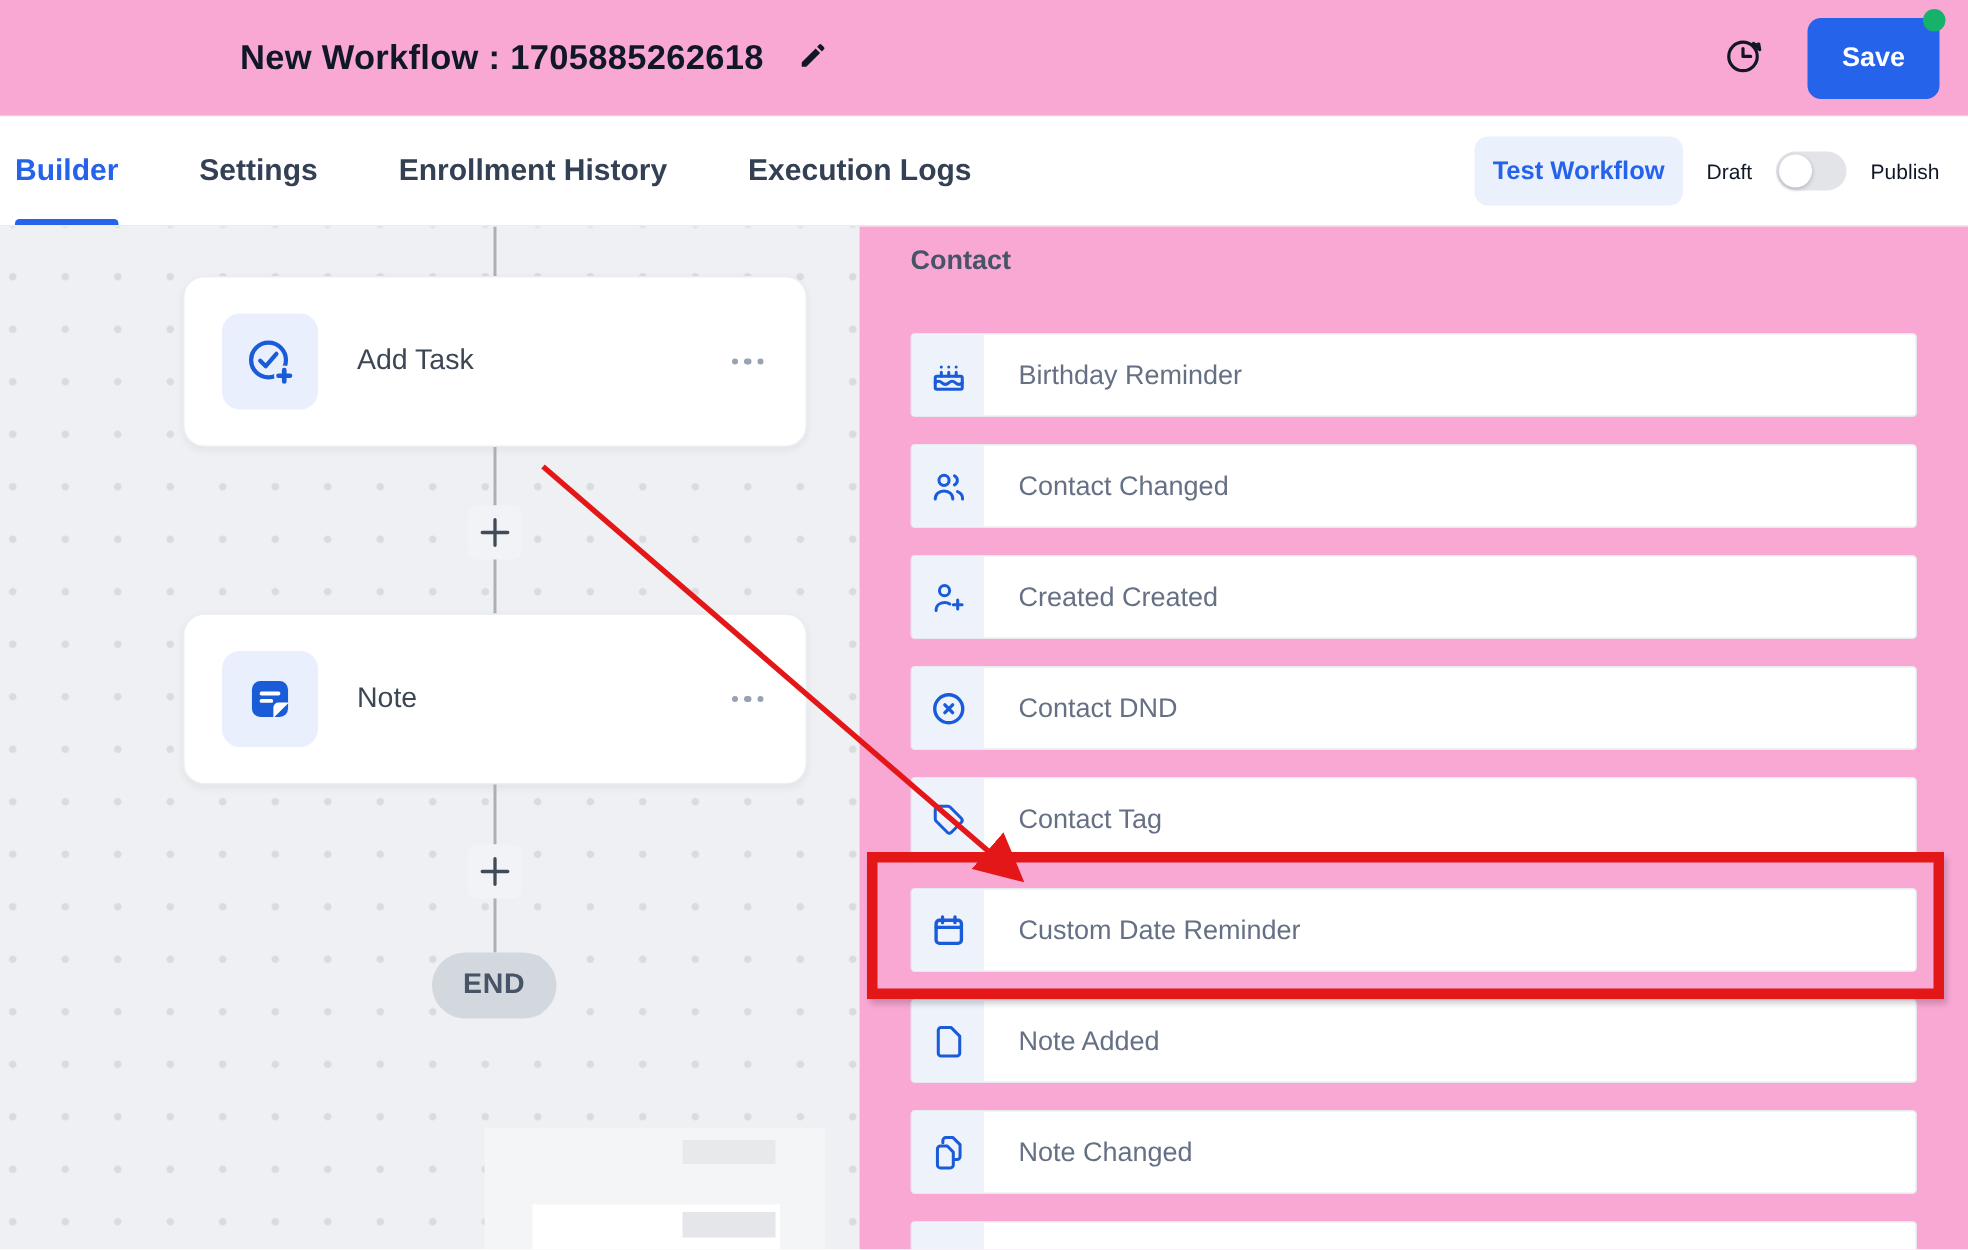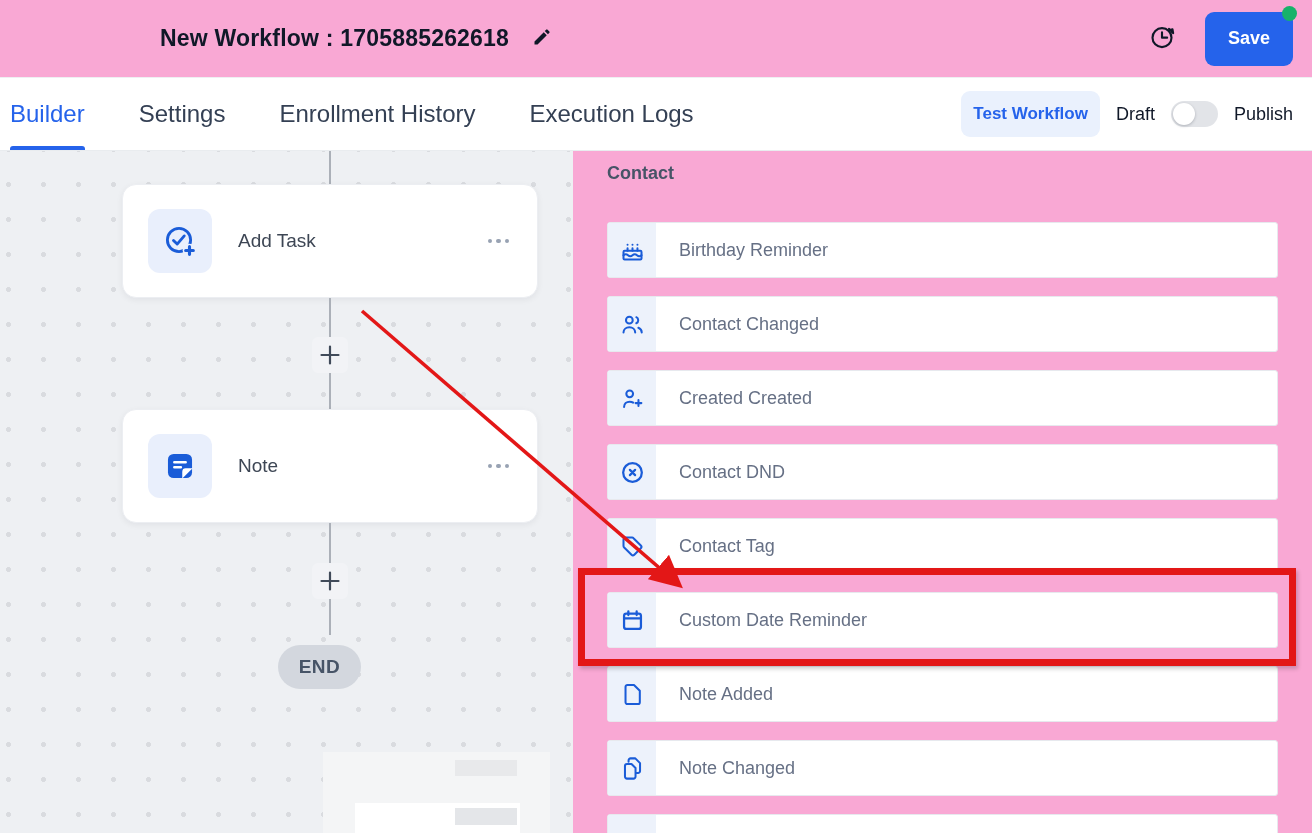--- a/index.html
+++ b/index.html
@@ -19,30 +19,30 @@
   .save-btn { width:88px; height:54px; background:#2563eb; color:#fff; border:none;
               border-radius:9px; font-size:18px; font-weight:600; cursor:pointer;
               font-family:"Liberation Sans", sans-serif; }
   .green-dot { position:absolute; top:-6px; right:-4px; width:15px; height:15px;
                border-radius:50%; background:#17b26a; }
 
   
   .tab-bar { height:73px; display:flex; align-items:stretch; padding:0 19px 0 10px;
              background:#fff; border-bottom:1px solid #e9ecef; }
   .tabs { display:flex; gap:54px; }
-  .tab { position:relative; display:flex; align-items:center; font-size:24px; color:#344054;
-         cursor:pointer; white-space:nowrap; }
+  .tab { position:relative; display:flex; align-items:center; font-size:20px; color:#344054;
+         cursor:pointer; white-space:nowrap;font-weight:bold; }
   .tab.active { color:#2563eb; }
   .tab.active::after { content:""; position:absolute; left:0; right:0; bottom:0; height:4px;
                        background:#2563eb; border-radius:3px 3px 0 0; }
   .tabbar-right { margin-left:auto; display:flex; align-items:center; gap:16px; }
   .test-btn { background:#eaf1fd; color:#2563eb; border:none; border-radius:9px;
               padding:13px 12px; font-size:17px; font-weight:600; cursor:pointer;
               font-family:"Liberation Sans", sans-serif; }
-  .pub-label { font-size:18px; color:#101828; }
+  .pub-label { font-size:14px; color:#101828; }
   .toggle { width:47px; height:26px; border-radius:13px; background:#e2e4e8; position:relative;
             cursor:pointer; flex:0 0 auto; }
   .toggle-knob { position:absolute; top:2px; left:2px; width:22px; height:22px; border-radius:50%;
                  background:#fff; box-shadow:0 1px 3px rgba(16,24,40,.25); }
 
   
   .content { position:relative; height:682px; display:flex; }
 
   .canvas { width:573px; height:100%; position:relative; overflow:hidden; background:#eef0f3;
             background-image:radial-gradient(circle, #d9dbdf 2.2px, transparent 2.8px);
@@ -53,23 +53,23 @@
                padding:0 26px 0 25px; box-shadow:0 2px 6px rgba(16,24,40,.06); cursor:pointer; }
   .node-icon-box { width:64px; height:64px; border-radius:12px; background:#e9effc;
                    display:flex; align-items:center; justify-content:center; color:#1a5cd8; }
   .node-icon-box svg { width:34px; height:34px; }
   .node-label { margin-left:26px; font-size:19px; color:#3d4654; }
   .dots-menu { margin-left:auto; display:flex; gap:4px; cursor:pointer; padding:6px 2px; }
   .dots-menu i { width:4.5px; height:4.5px; border-radius:50%; background:#98a2b3; }
   .plus-btn { position:absolute; left:312px; width:36px; height:36px; border:none; cursor:pointer;
               background:#f2f3f6; border-radius:6px; display:flex; align-items:center;
               justify-content:center; color:#404a59; }
-  .end-pill { position:absolute; left:278px; top:484px; width:83px; height:44px; background:#d3d7de;
+  .end-pill { position:absolute; left:288px; top:484px; width:83px; height:44px; background:#d3d7de;
               border-radius:22px; display:flex; align-items:center; justify-content:center;
-              font-size:19px; font-weight:600; color:#475467; letter-spacing:.5px;margin-top:10px; }
+              font-size:19px; font-weight:600; color:#475467; letter-spacing:.5px; }
   .skel { position:absolute; left:323px; top:601px; width:227px; height:81px; background:#f4f5f6; }
   .skel .bar1 { position:absolute; left:132px; top:8px; width:62px; height:16px; background:#e8e9eb; }
   .skel .box { position:absolute; left:32px; top:51px; width:165px; height:30px; background:#fff; }
   .skel .bar2 { position:absolute; left:100px; top:5px; width:62px; height:17px; background:#e4e6e9; }
 
   
   .panel { flex:1; background:#f9a8d4; padding:12px 0 0 34px; position:relative; overflow:hidden; }
   .panel-title { font-size:18px; line-height:21px; font-weight:700; color:#475467;
                  margin-bottom:38px; }
   .trigger-list { width:671px; display:flex; flex-direction:column; gap:18px; }

